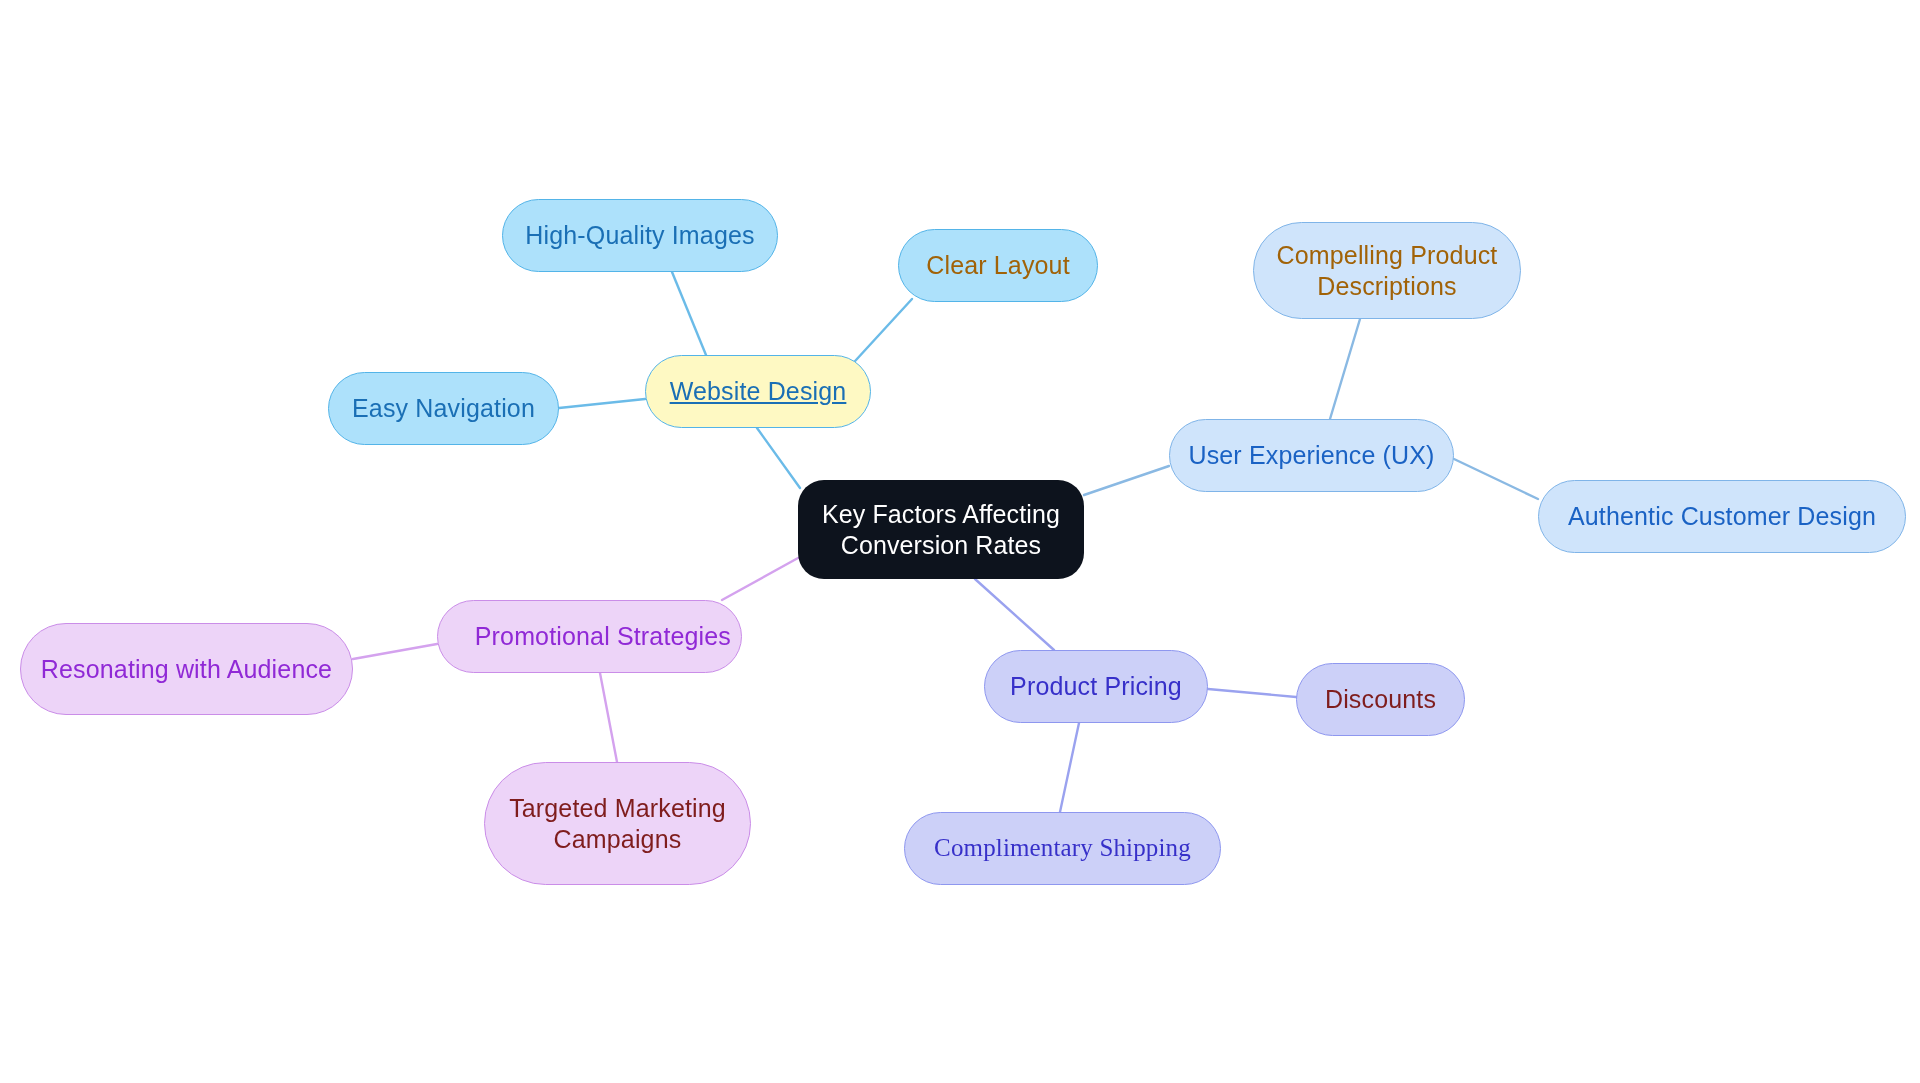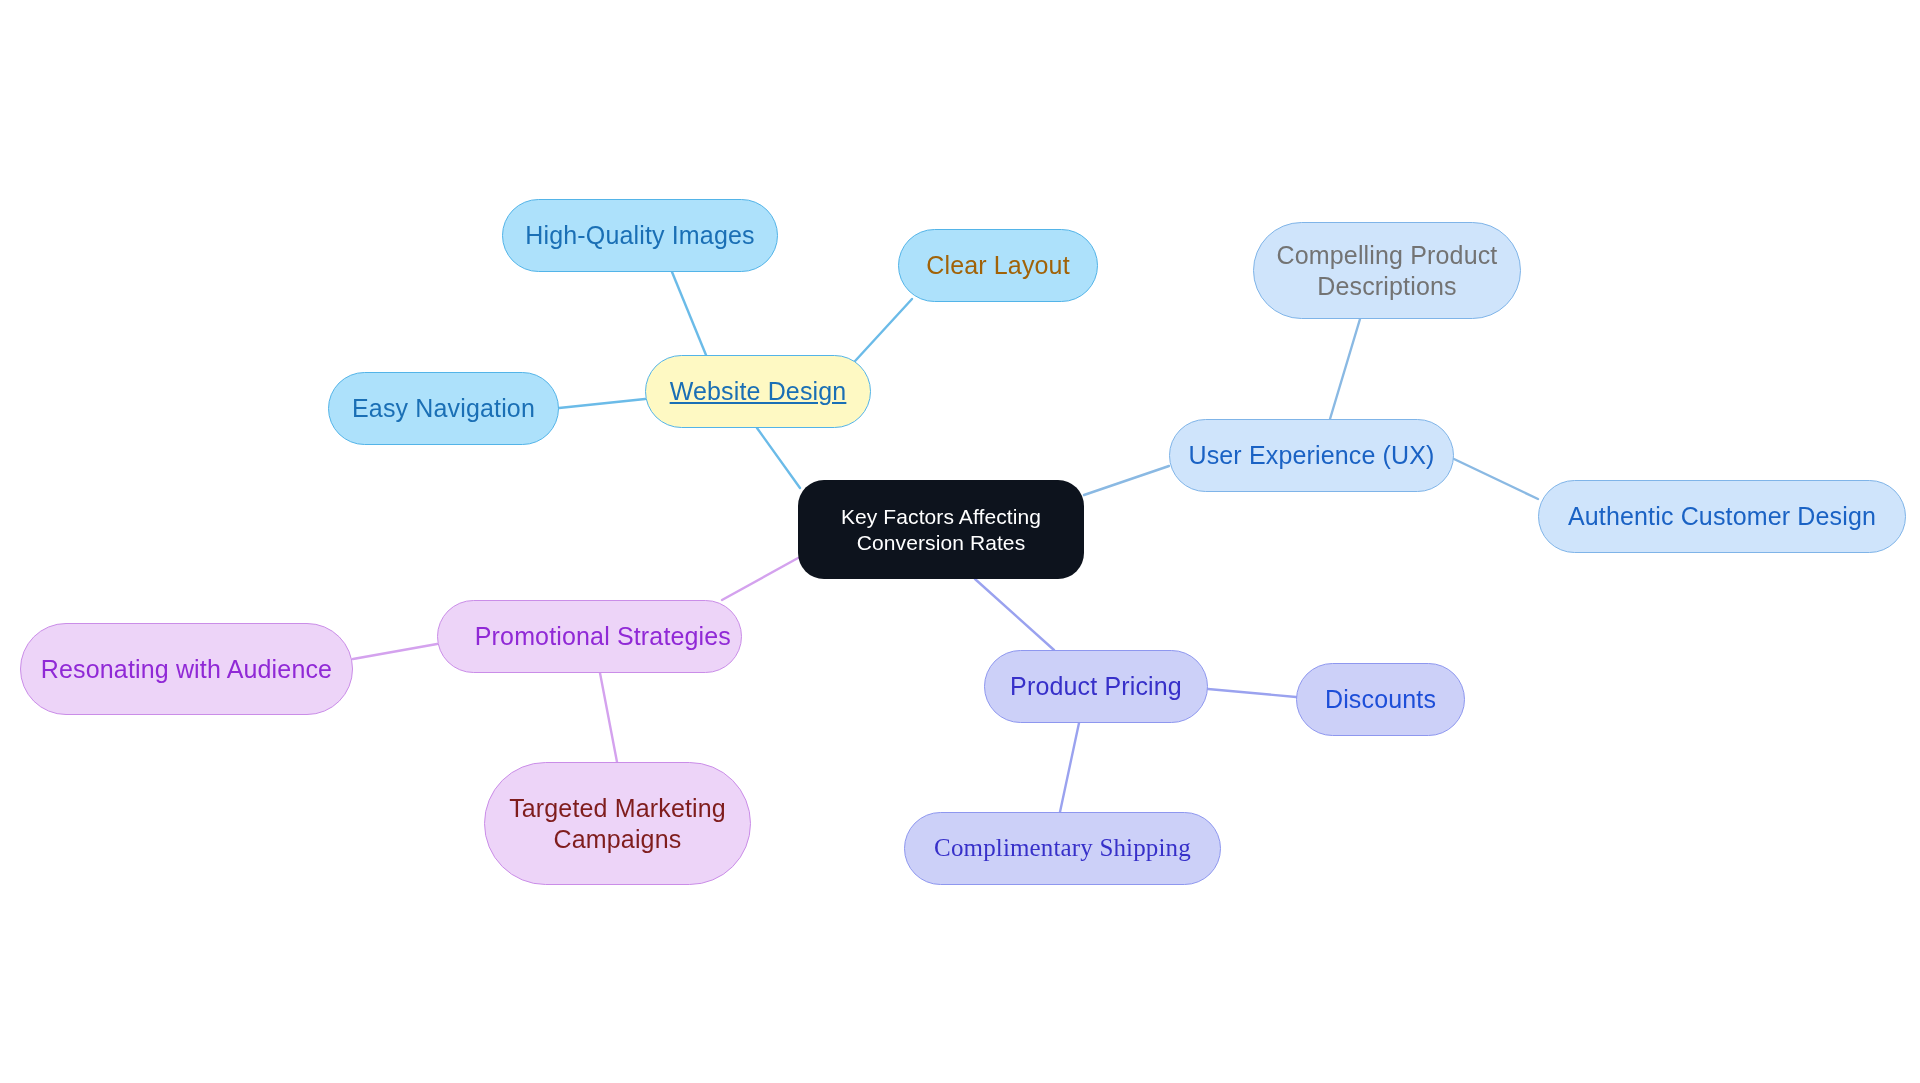--- a/index.html
+++ b/index.html
@@ -39,21 +39,21 @@
     border-style: solid;
     border-width: 1.6px;
     line-height: 1.22;
     letter-spacing: 0.15px;
     white-space: pre-line;
     padding: 0 10px;
   }
   .node.root {
     border-radius: 26px;
     border-width: 0;
-    font-size: 21px;
+    font-size: 25px;
     color: #ffffff;
     background: #0d131d;
     letter-spacing: 0.1px;
   }
   .node.leaf, .node.branch {
     font-size: 25px;
   }
 </style>
 </head>
 <body>
@@ -75,24 +75,24 @@
       <line x1="600" y1="673" x2="617" y2="762" stroke="#d4a2ee" stroke-width="2.4" stroke-linecap="round"></line>
     </svg>
   <div id="node-layer">
       <div class="node root" style="left: 798px; top: 480px; width: 286px; height: 99px;"><span>Key Factors Affecting
 Conversion Rates</span></div>
       <div class="node branch" style="left: 645px; top: 355px; width: 226px; height: 73px; background: #fef9c3; border-color: rgb(83, 180, 232); color: rgb(26, 111, 181); text-decoration: underline;"><span>Website Design</span></div>
       <div class="node leaf" style="left: 502px; top: 199px; width: 276px; height: 73px; background: rgb(173, 225, 251); border-color: rgb(83, 180, 232); color: rgb(26, 111, 181);"><span>High-Quality Images</span></div>
       <div class="node leaf" style="left: 898px; top: 229px; width: 200px; height: 73px; background: rgb(173, 225, 251); border-color: rgb(83, 180, 232); color: #a16207;"><span>Clear Layout</span></div>
       <div class="node leaf" style="left: 328px; top: 372px; width: 231px; height: 73px; background: rgb(173, 225, 251); border-color: rgb(83, 180, 232); color: rgb(26, 111, 181);"><span>Easy Navigation</span></div>
       <div class="node branch" style="left: 1169px; top: 419px; width: 285px; height: 73px; background: rgb(207, 228, 251); border-color: rgb(127, 180, 232); color: rgb(26, 98, 196);"><span>User Experience (UX)</span></div>
-      <div class="node leaf" style="left: 1253px; top: 222px; width: 268px; height: 97px; background: rgb(207, 228, 251); border-color: rgb(127, 180, 232); color: #737373;"><span>Compelling Product
+      <div class="node leaf" style="left: 1253px; top: 222px; width: 268px; height: 97px; background: rgb(207, 228, 251); border-color: rgb(127, 180, 232); color: #a16207;"><span>Compelling Product
 Descriptions</span></div>
       <div class="node leaf" style="left: 1538px; top: 480px; width: 368px; height: 73px; background: rgb(207, 228, 251); border-color: rgb(127, 180, 232); color: rgb(26, 98, 196);"><span>Authentic Customer Design</span></div>
       <div class="node branch" style="left: 984px; top: 650px; width: 224px; height: 73px; background: rgb(204, 208, 248); border-color: rgb(142, 151, 239); color: rgb(55, 48, 201);"><span>Product Pricing</span></div>
-      <div class="node leaf" style="left: 1296px; top: 663px; width: 169px; height: 73px; background: rgb(204, 208, 248); border-color: rgb(142, 151, 239); color: #1d4ed8;"><span>Discounts</span></div>
+      <div class="node leaf" style="left: 1296px; top: 663px; width: 169px; height: 73px; background: rgb(204, 208, 248); border-color: rgb(142, 151, 239); color: #7f1d1d;"><span>Discounts</span></div>
       <div class="node leaf" style="left: 904px; top: 812px; width: 317px; height: 73px; background: rgb(204, 208, 248); border-color: rgb(142, 151, 239); color: rgb(55, 48, 201); font-family: Liberation Serif, serif;"><span>Complimentary Shipping</span></div>
       <div class="node branch" style="left: 437px; top: 600px; width: 305px; height: 73px; background: rgb(237, 212, 248); border-color: rgb(202, 141, 232); color: rgb(144, 41, 214); justify-content: flex-end;"><span>Promotional Strategies</span></div>
       <div class="node leaf" style="left: 20px; top: 623px; width: 333px; height: 92px; background: rgb(237, 212, 248); border-color: rgb(202, 141, 232); color: rgb(144, 41, 214);"><span>Resonating with Audience</span></div>
       <div class="node leaf" style="left: 484px; top: 762px; width: 267px; height: 123px; background: rgb(237, 212, 248); border-color: rgb(202, 141, 232); color: #7f1d1d;"><span>Targeted Marketing
 Campaigns</span></div>
     </div>
 </div>
 
 </body></html>

